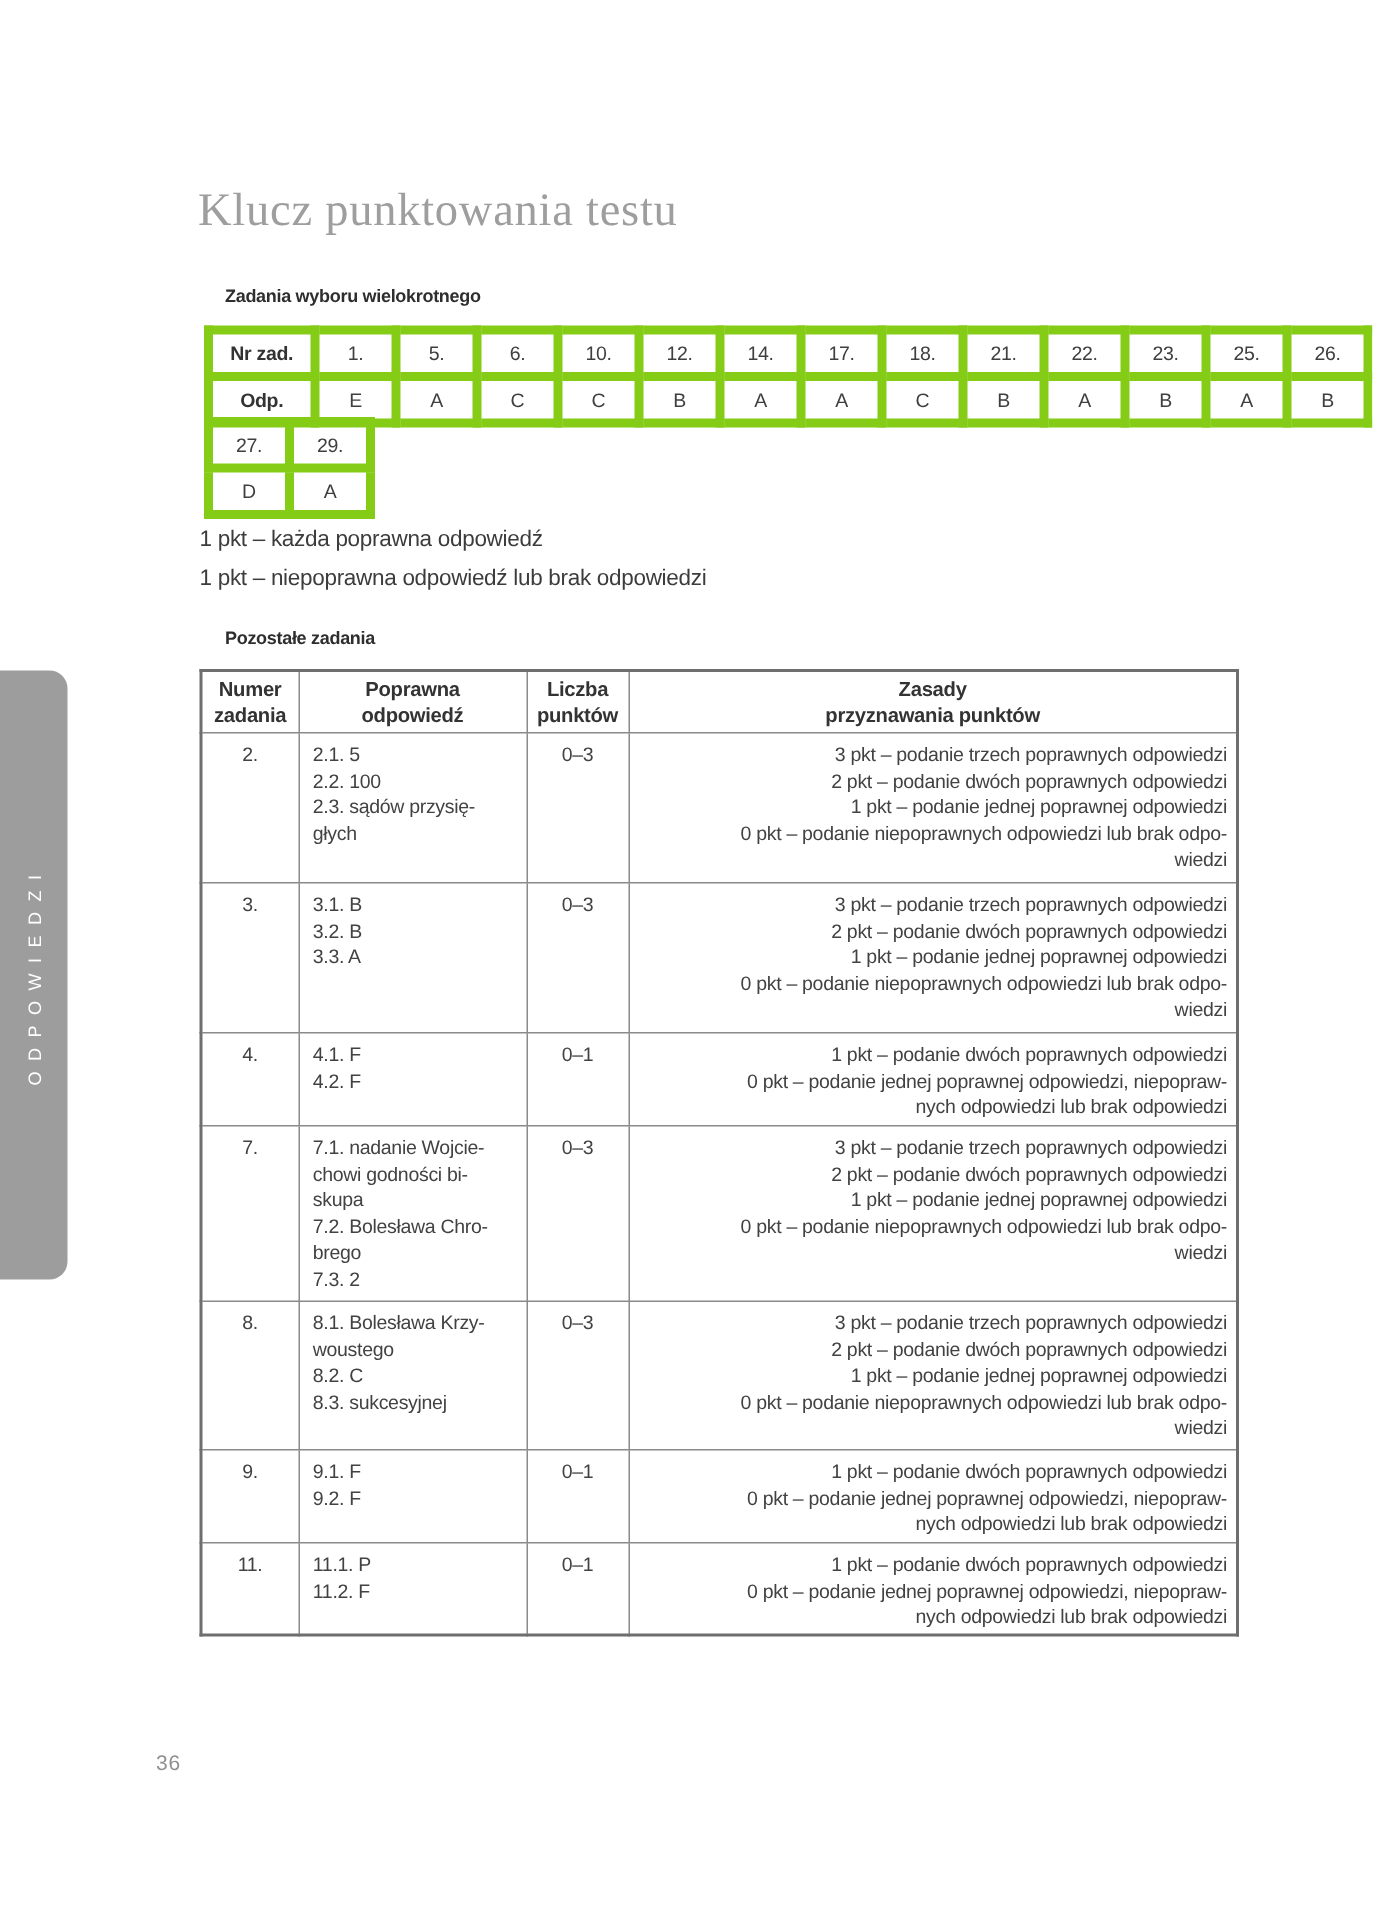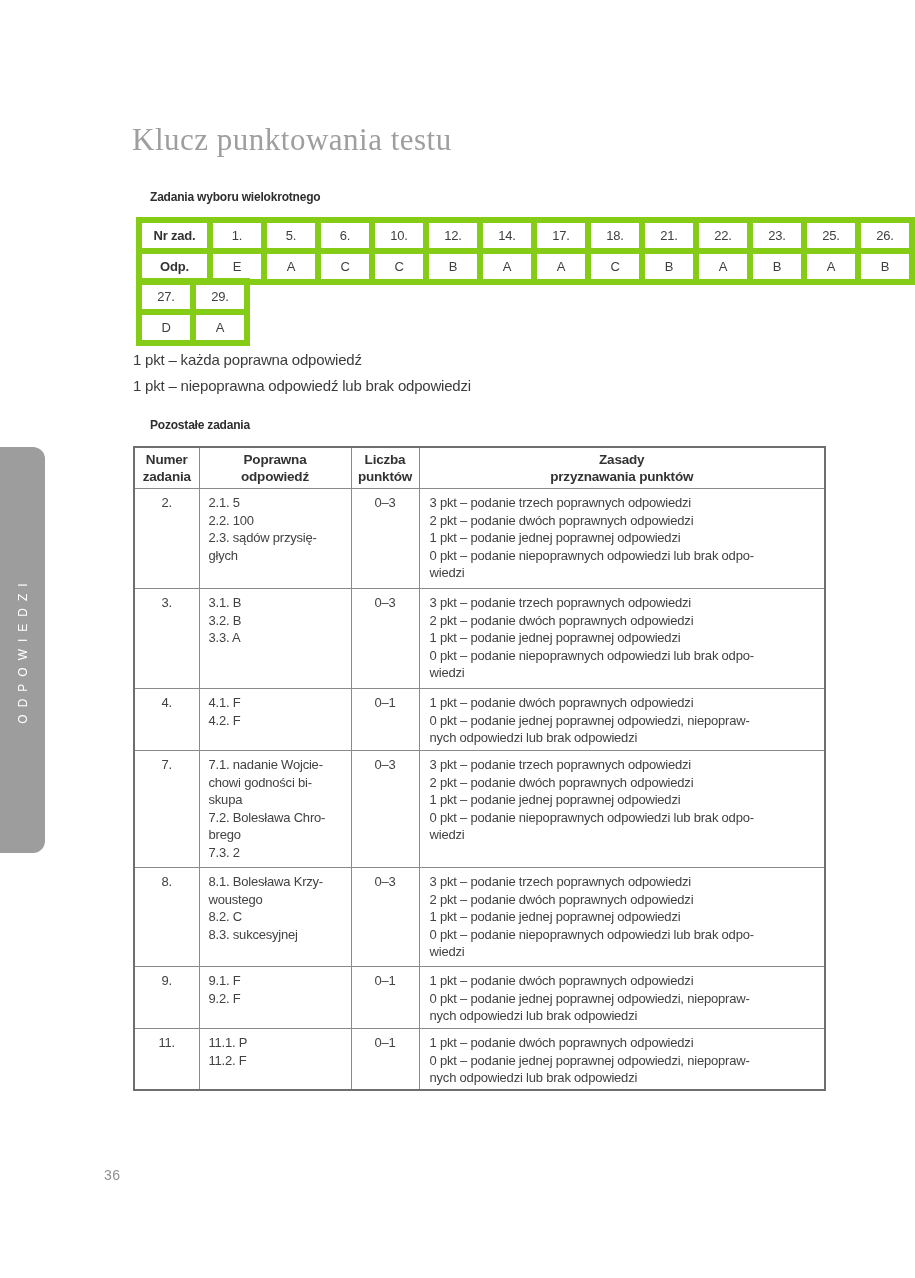--- a/index.html
+++ b/index.html
@@ -65,21 +65,21 @@
     line-height:17px; height:34px; padding:3px 0; vertical-align:middle;
     letter-spacing:-0.2px;
   }
   .t3 td {
     vertical-align:top; font-size:13px; line-height:17.5px; color:#424242;
     padding:5px 0 0 0; letter-spacing:-0.2px;
   }
   .t3 td.c-num { text-align:center; }
   .t3 td.c-ans { text-align:left; padding-left:9px; padding-right:8px; }
   .t3 td.c-pts { text-align:center; }
-  .t3 td.c-rule { text-align:left; padding-left:10px; padding-right:6px; }
+  .t3 td.c-rule { text-align:right; padding-right:6px; }
   tr.r99  > td { height:94px; }
   tr.r99b > td { height:94px; }
   tr.r61  > td { height:56px; }
   tr.r116 > td { height:111px; }
   tr.r98  > td { height:93px; }
   tr.r60  > td { height:55px; }
 
   
   .footer-num {
     position:absolute; left:104px; top:1167px; font-size:14px;

